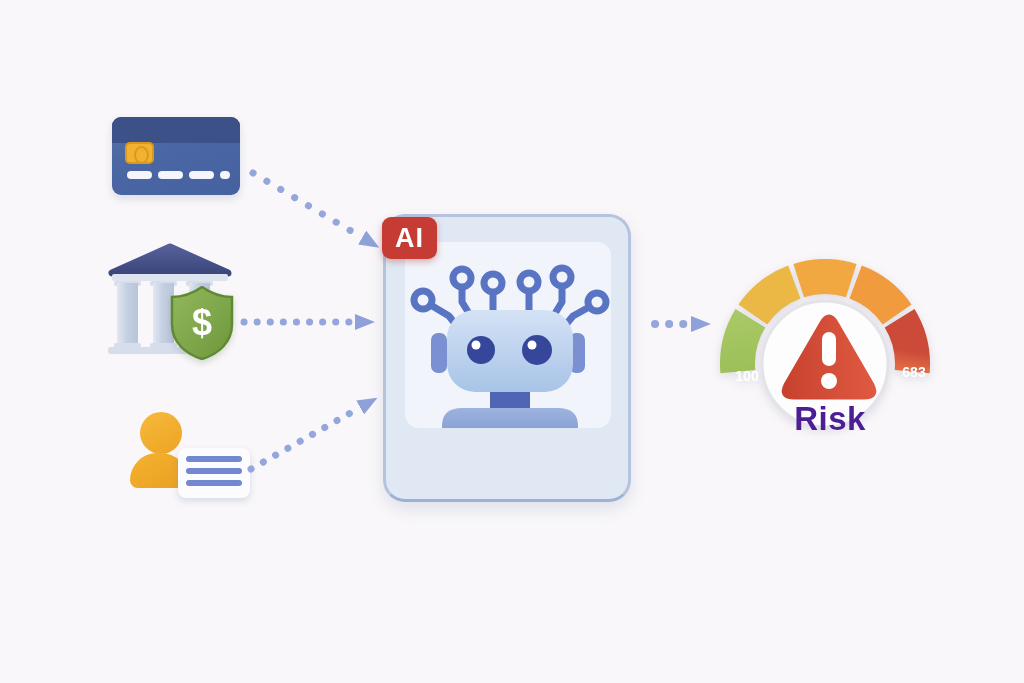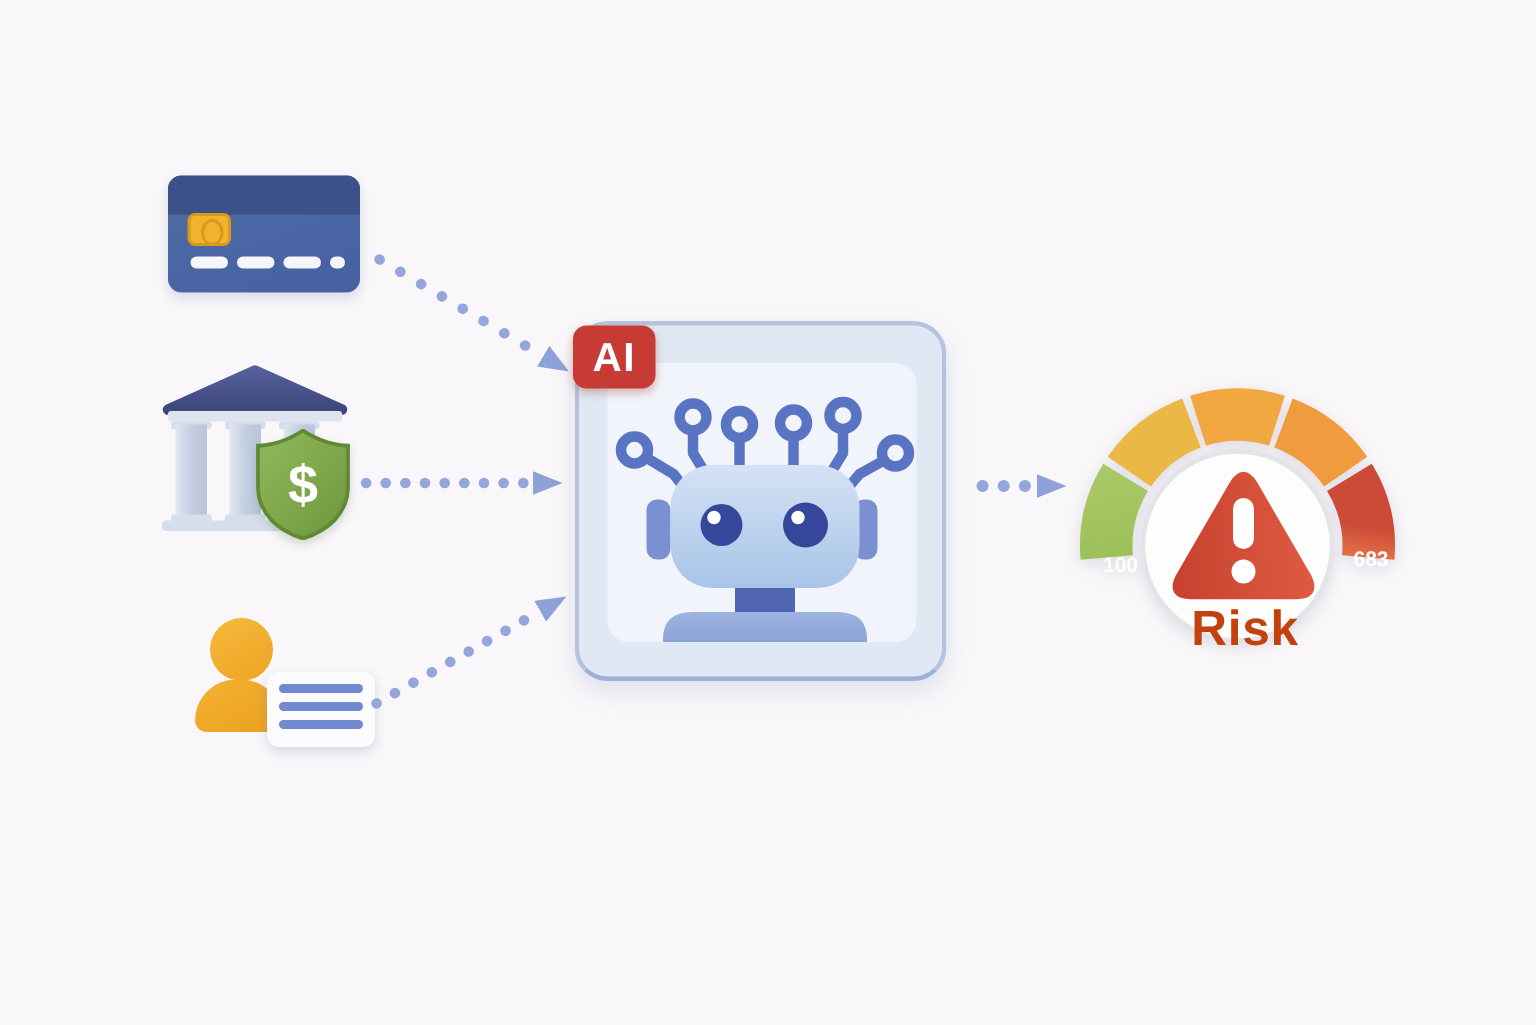--- a/index.html
+++ b/index.html
@@ -31,35 +31,35 @@
   .person { left:128px; top:410px; width:125px; height:90px; }
   .person-head { position:absolute; left:12px; top:2px; width:42px; height:42px; border-radius:50%;
     background:linear-gradient(150deg,#f6ba3c,#eda322); }
   .person-body { position:absolute; left:2px; top:43px; width:58px; height:35px;
     border-radius:28px 28px 8px 8px; background:linear-gradient(150deg,#f4b231,#eb9f1f); }
   .person-card { position:absolute; left:50px; top:38px; width:72px; height:50px; border-radius:8px;
     background:#fcfbfd; box-shadow:0 3px 7px rgba(120,130,170,.25); }
   .doc-line { position:absolute; left:8px; width:56px; height:6px; border-radius:3px; background:#7288cf; }
 
   
-  .ai-box { left:383px; top:214px; width:248px; height:240px; border-radius:22px;
+  .ai-box { left:383px; top:214px; width:248px; height:288px; border-radius:22px;
     background:#e0e8f3; border:3px solid #b5c3de; border-bottom-color:#9db1d4;
     box-shadow:0 7px 16px rgba(120,140,180,.20); }
   .ai-inner { position:absolute; left:19px; top:25px; width:206px; height:186px; border-radius:14px;
     background:#f1f4fa; overflow:hidden; }
   .ai-badge { position:absolute; left:-4px; top:0px; width:55px; height:42px; border-radius:9px;
     background:#c63c34; color:#ffffff; font-size:27px; font-weight:bold;
     display:flex; align-items:center; justify-content:center; letter-spacing:1px;
     box-shadow:0 3px 6px rgba(160,60,50,.35); }
 
   
   .gauge { left:705px; top:250px; width:250px; height:200px; }
   .gauge svg { overflow:visible; }
   .risk-caption { position:absolute; left:0; top:150px; width:250px; text-align:center;
-    font-size:33px; font-weight:bold; color:#c2410c; letter-spacing:.5px; }
+    font-size:33px; font-weight:bold; color:#4c1d95; letter-spacing:.5px; }
 
   .arrow-svg { position:absolute; }
   svg text { font-family:"Liberation Sans", sans-serif; }
 </style>
 </head>
 <body>
 
 <div id="stage">
 
   <div class="abs credit-card">

